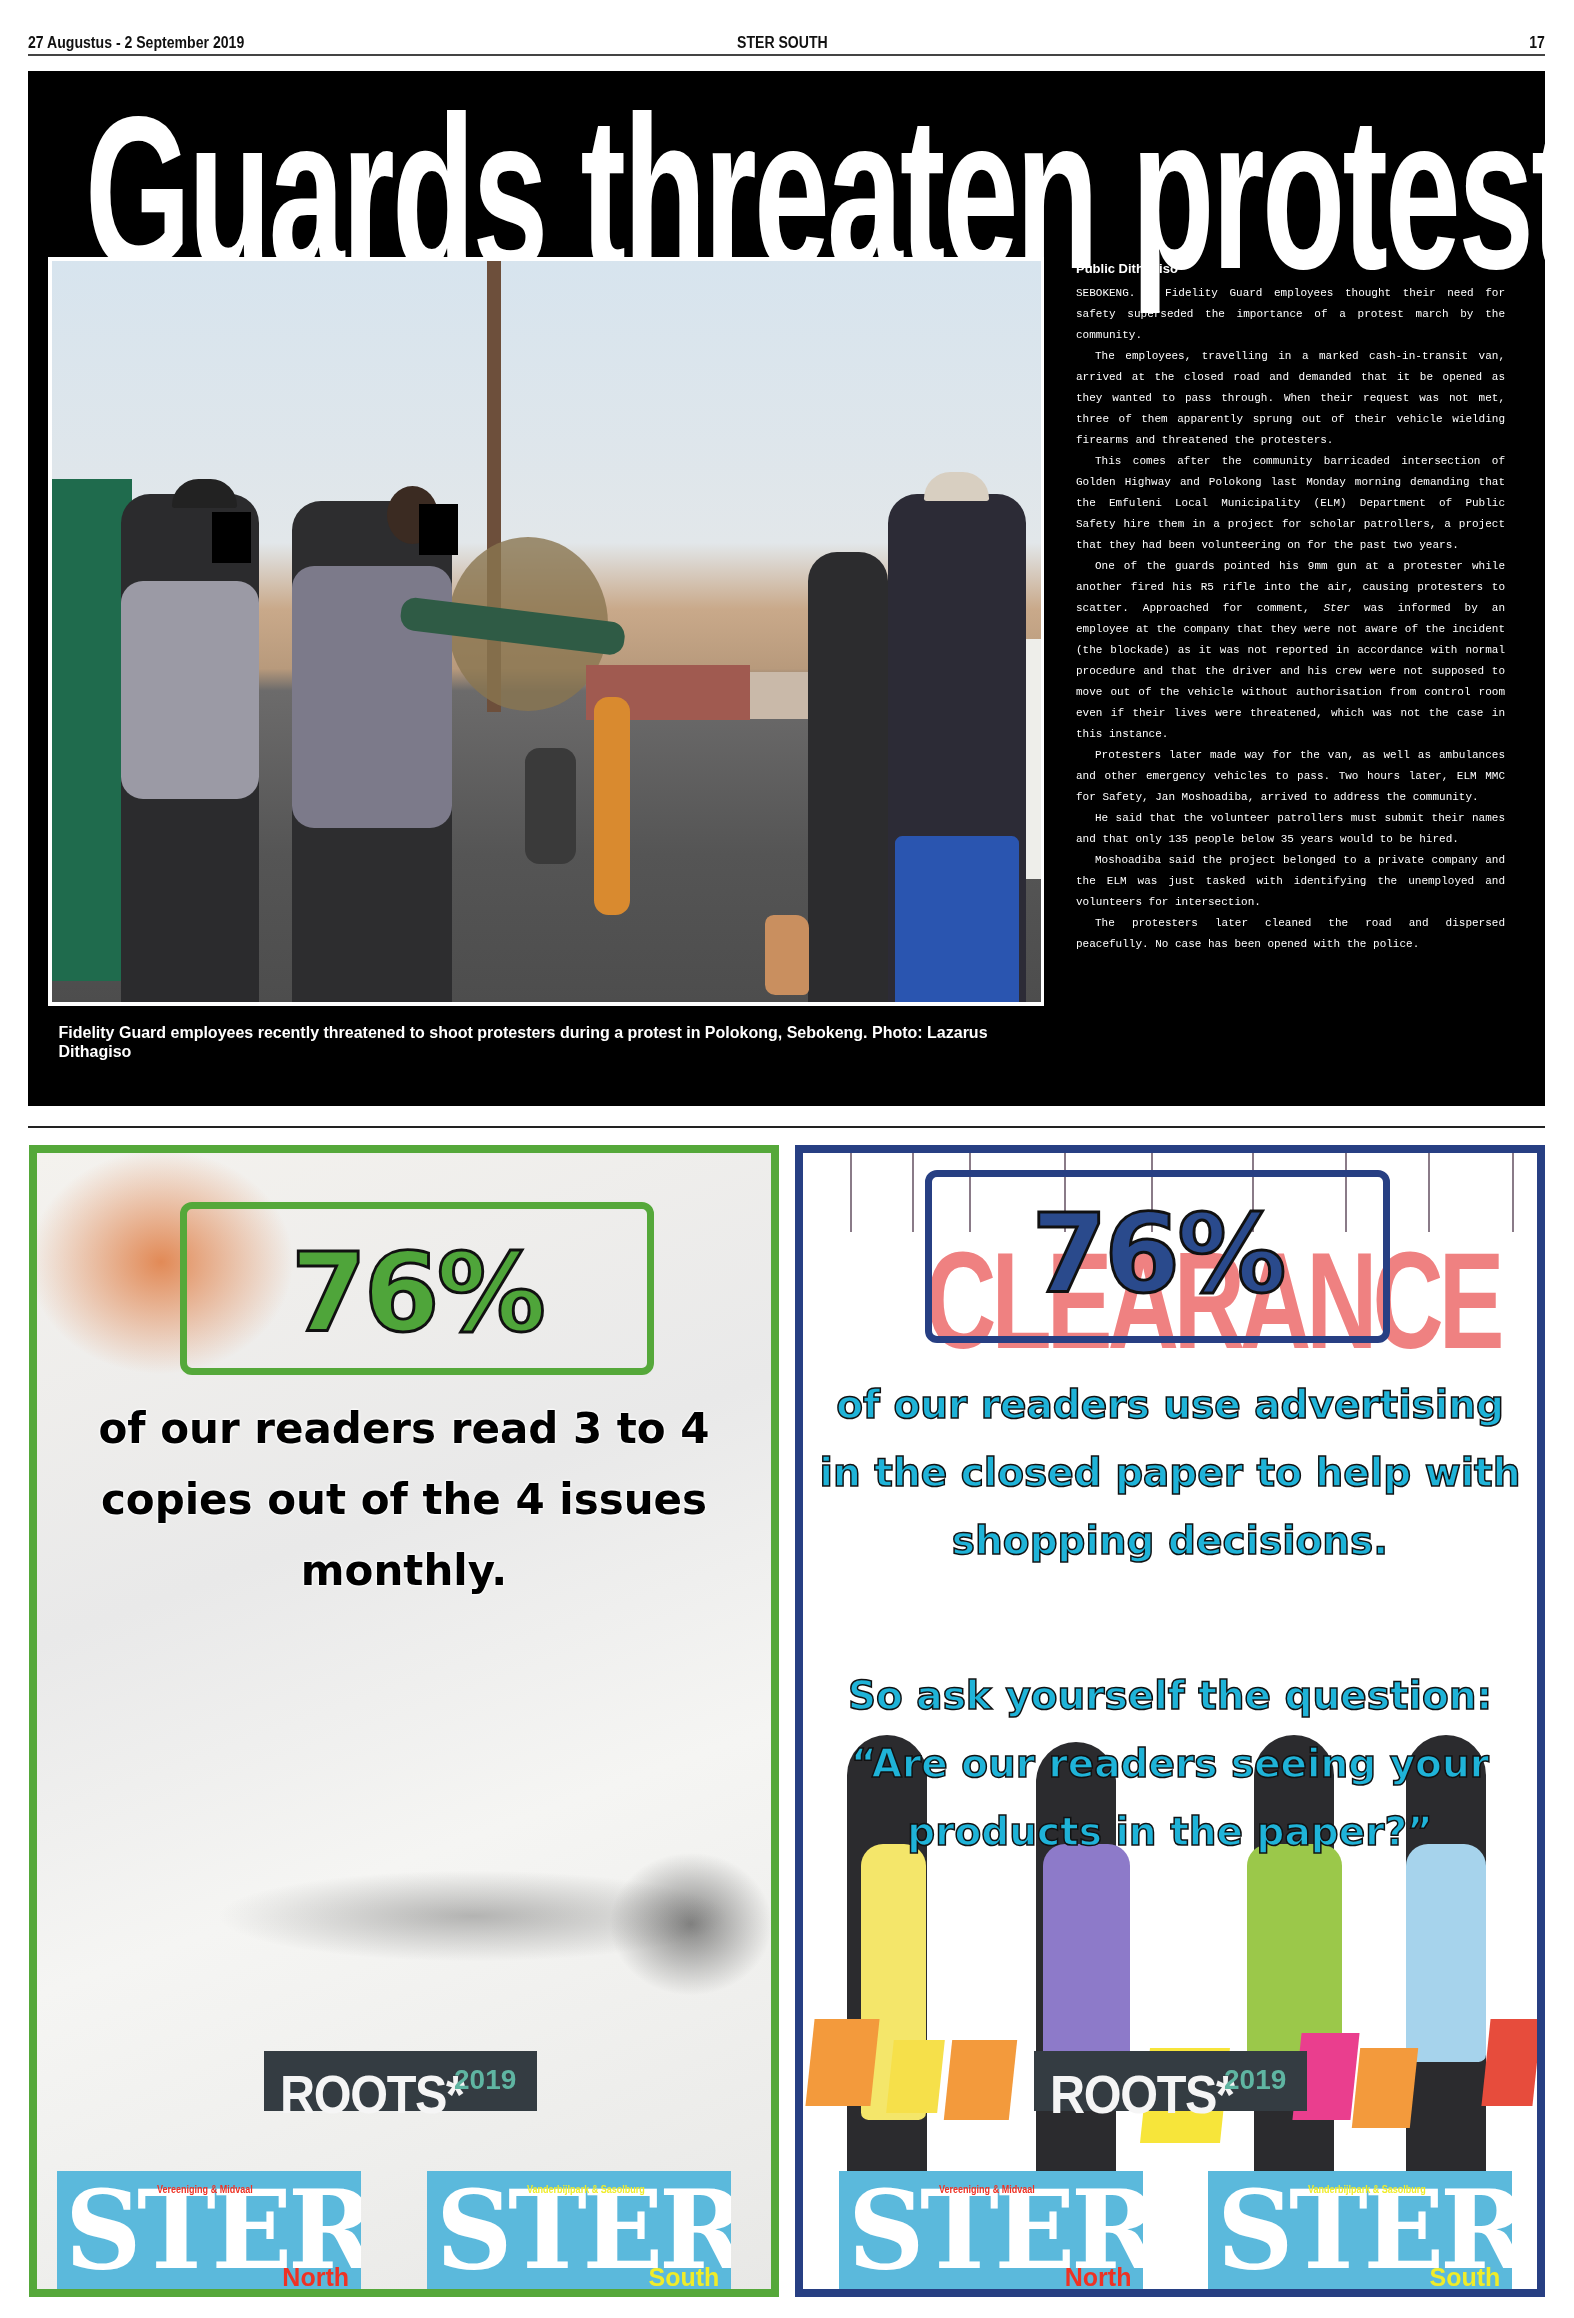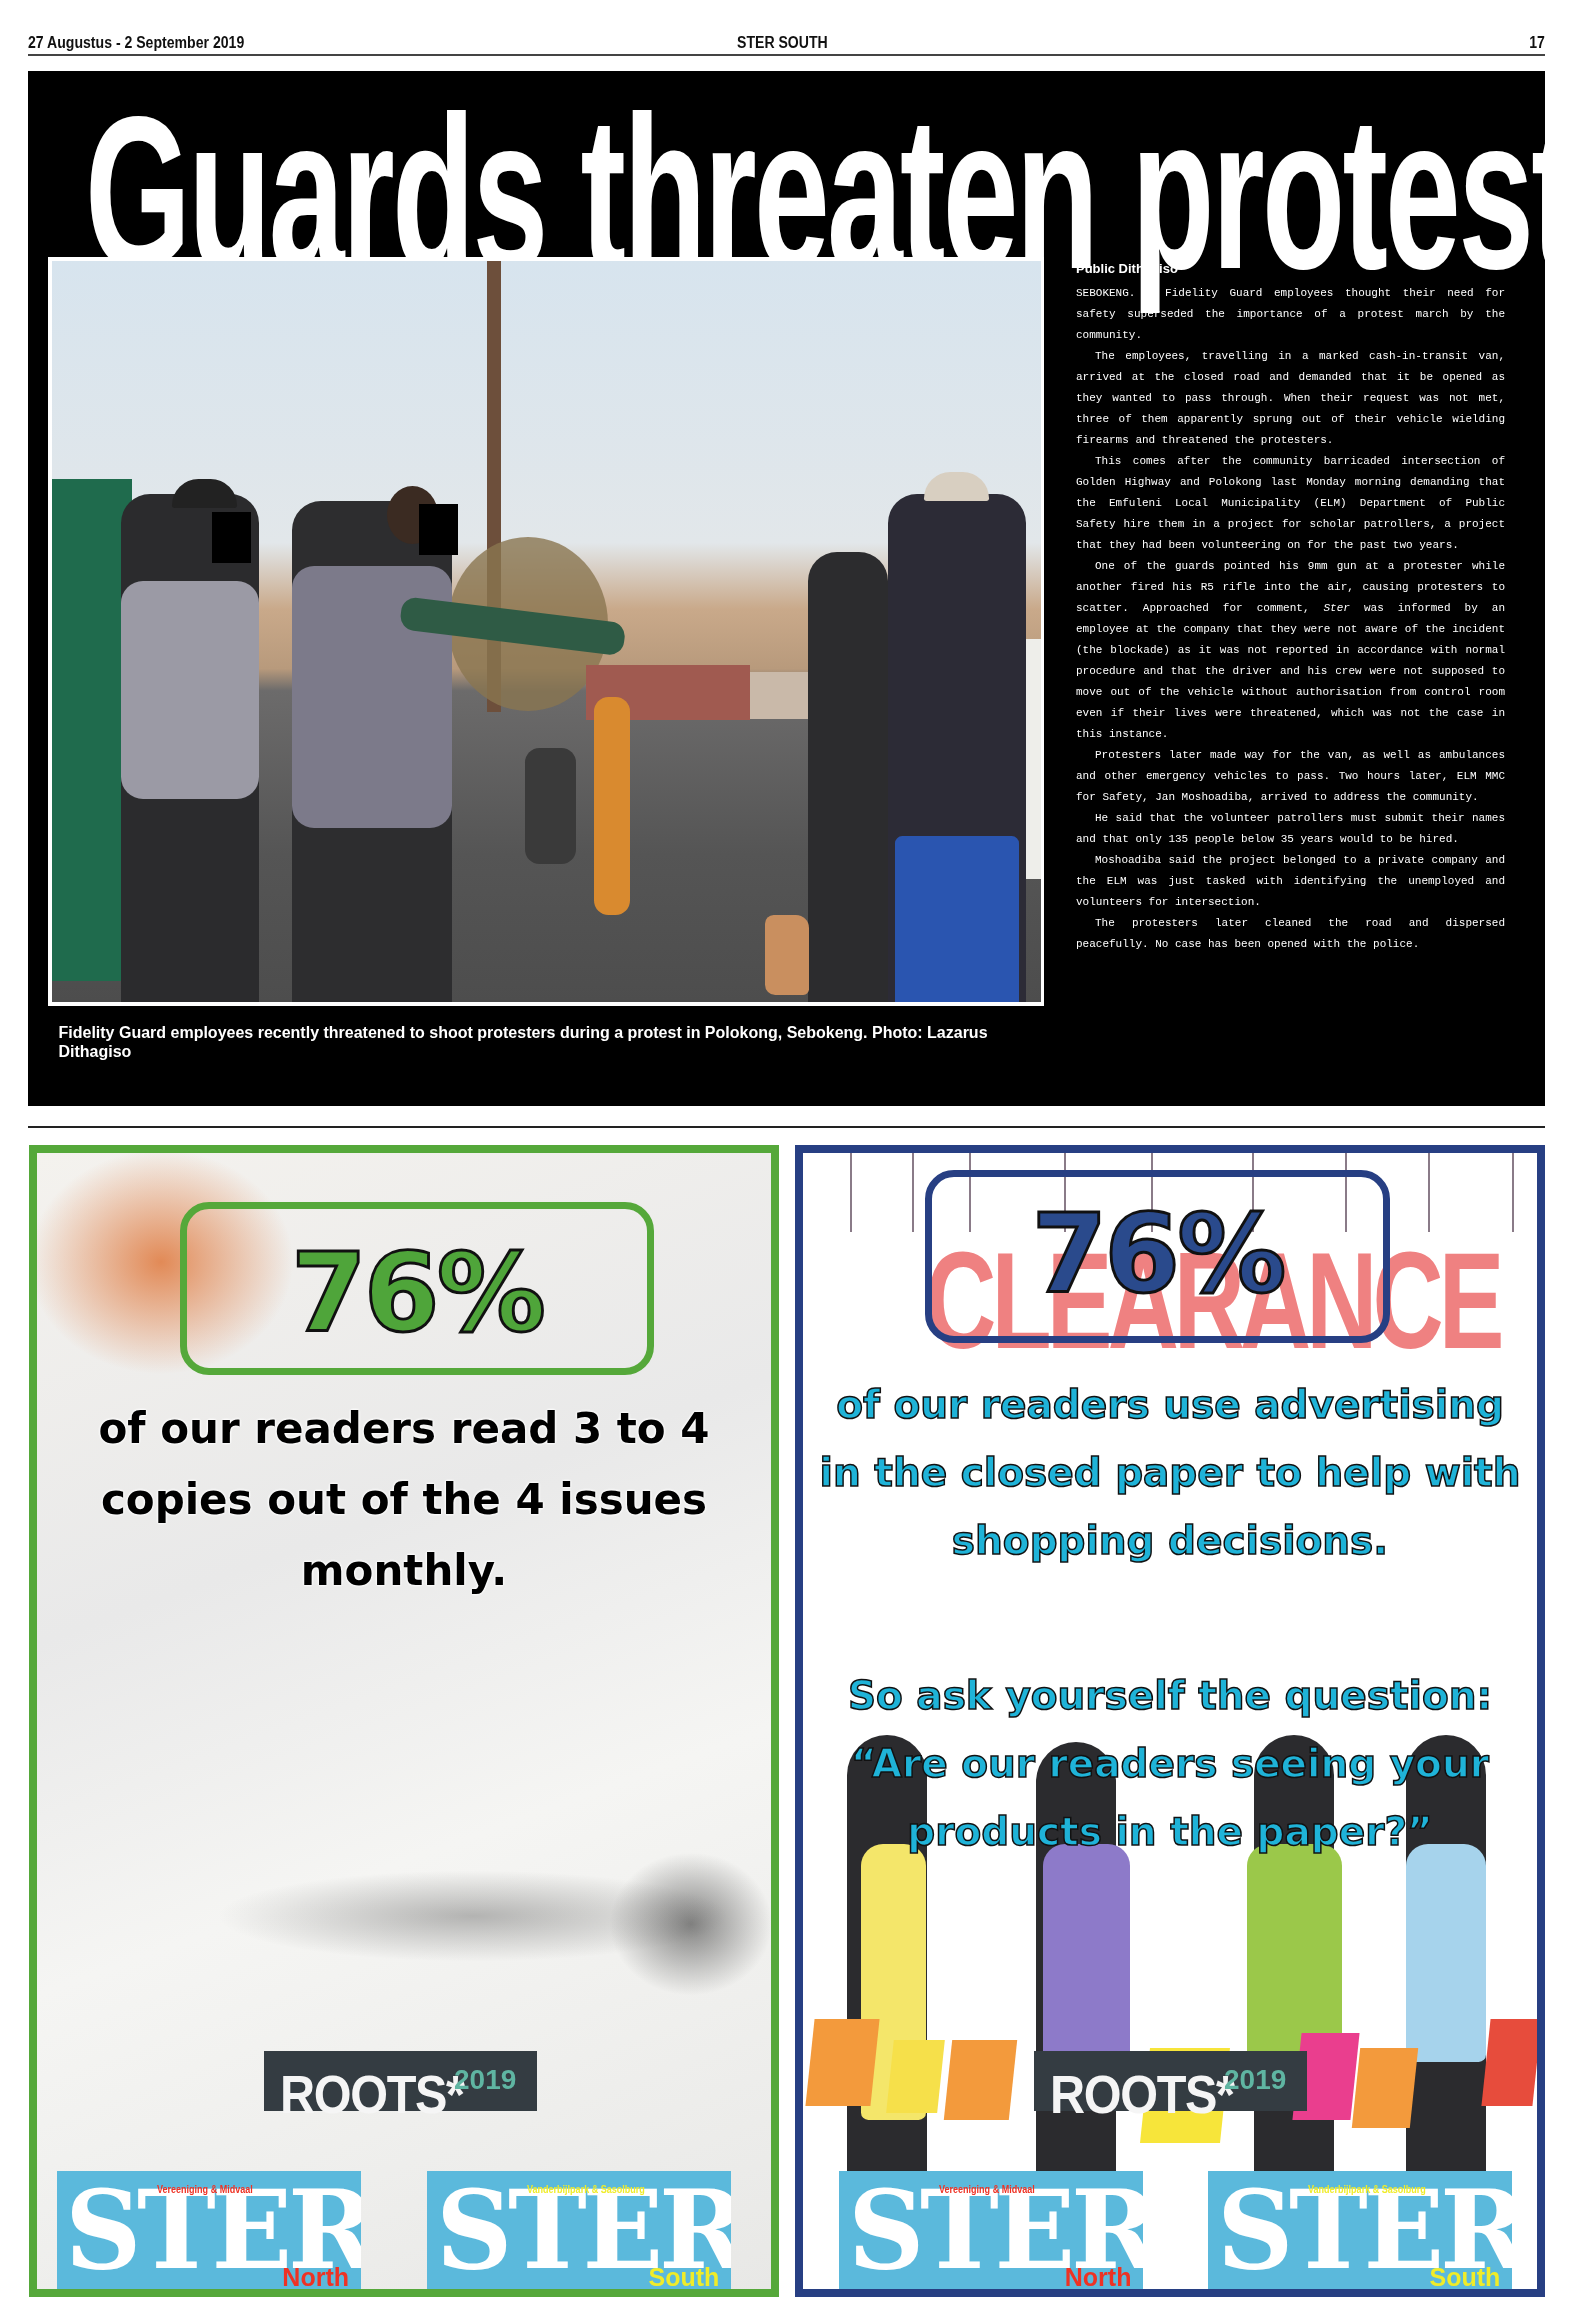--- a/index.html
+++ b/index.html
@@ -53,21 +53,21 @@
   
   .ad { position:absolute; top:1145px; height:1152px; box-sizing:border-box; border:8px solid; overflow:hidden; }
   .ad-left { left:29px; width:750px; border-color:#55a83a;
     background:
       radial-gradient(ellipse 189px 160px at 124px 109px, rgba(223,120,60,.85), rgba(223,120,60,0) 70%),
       radial-gradient(ellipse 364px 65px at 436px 763px, rgba(60,60,60,.35), rgba(0,0,0,0) 70%),
       radial-gradient(ellipse 116px 102px at 654px 771px, rgba(40,40,40,.55), rgba(0,0,0,0) 70%),
       linear-gradient(160deg, #f4f2ee 0%, #e9e9e9 35%, #f5f5f3 60%, #e8e8e6 100%); }
   .ad-right { left:795px; width:750px; border-color:#273f83; background:#fff; }
 
-  .pct-box { position:absolute; border:7.3px solid; border-radius:29px; box-sizing:border-box; }
+  .pct-box { position:absolute; border:7.3px solid; border-radius:12px; box-sizing:border-box; }
   .ad-left .pct-box { left:143px; top:49px; width:474px; height:173px; border-color:#55a83a; }
   .ad-right .pct-box { left:122px; top:16.7px; width:465px; height:173px; border-color:#273f83; }
   .pct { position:absolute; left:0; right:0; text-align:center; font-family:"DejaVu Sans", sans-serif; font-weight:bold; font-size:109px; line-height:109px; -webkit-text-stroke:2.9px #111; letter-spacing:-2.9px; }
   .ad-left .pct { top:29px; color:#4fa53a; }
   .ad-right .pct { top:22px; color:#2a4a8c; }
 
   .adtext { position:absolute; left:7.3px; right:7.3px; text-align:center; font-family:"DejaVu Sans", sans-serif; font-weight:bold; }
   .ad-left .adtext { color:#000; font-size:42px; line-height:71px; text-shadow: 0 0 2.9px #fff, 0 0 2.9px #fff, 0 0 2.9px #fff; }
   .ad-left .t1 { top:240px; }
   .ad-left .t2 { top:516px; }

